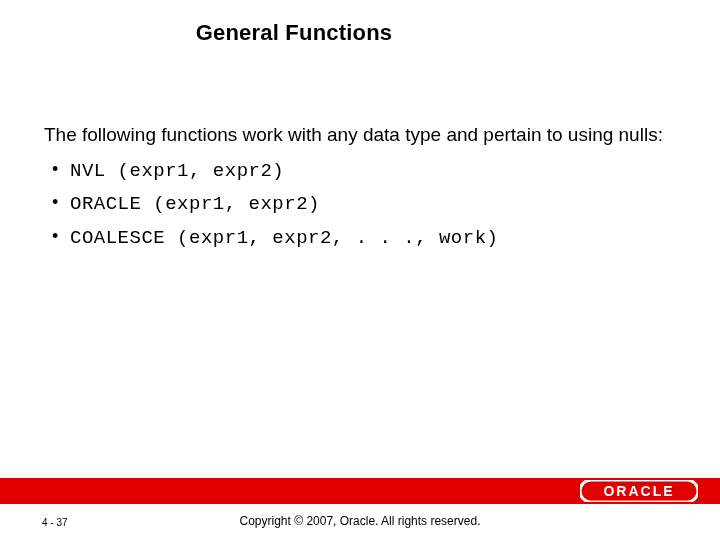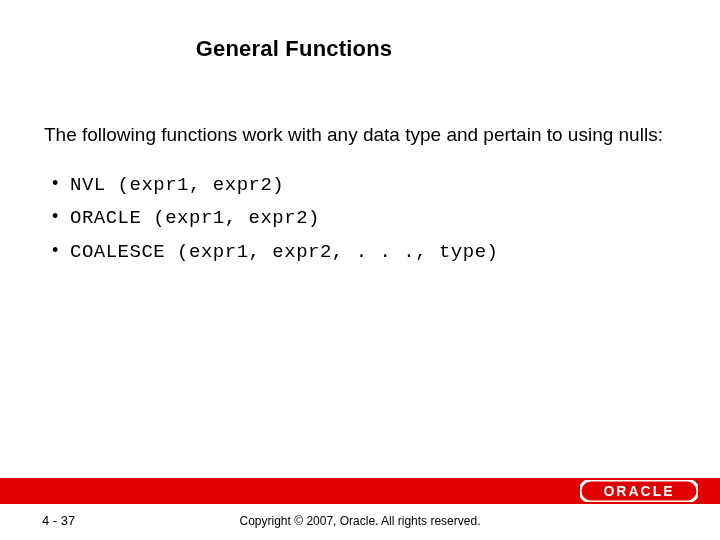--- a/index.html
+++ b/index.html
@@ -5,40 +5,40 @@
   * { margin: 0; padding: 0; box-sizing: border-box; }
   html, body { width: 720px; height: 540px; overflow: hidden; background: #fff; font-family: Arial, Helvetica, sans-serif; }
   .slide {
     position: relative;
     width: 720px;
     height: 540px;
     background: #fff;
   }
   .title {
     position: absolute;
-    top: 36px;
+    top: 20px;
     left: 0;
     width: 588px;
     text-align: center;
     font-weight: bold;
     font-size: 22px;
     color: #000;
     letter-spacing: 0.2px;
   }
   .body {
     position: absolute;
     top: 122px;
     left: 44px;
     width: 632px;
     font-size: 19px;
     color: #000;
     line-height: 1.35;
   }
   .intro {
-    margin-bottom: 22px;
+    margin-bottom: 8px;
   }
   ul.bullets {
     list-style: none;
     padding-left: 6px;
   }
   ul.bullets li {
     position: relative;
     padding-left: 20px;
     margin-top: 4px;
     line-height: 1.45;
@@ -72,21 +72,21 @@
     height: 22px;
     display: flex;
     align-items: center;
     gap: 0;
   }
   .logo svg { display: block; }
   .page-num {
     position: absolute;
     left: 42px;
     bottom: 12px;
-    font-size: 13px;
+    font-size: 10px;
     color: #000;
   }
   .copyright {
     position: absolute;
     left: 0;
     bottom: 12px;
     width: 720px;
     text-align: center;
     font-size: 12px;
     color: #000;
@@ -97,21 +97,21 @@
 
 <div class="slide">
 
   <div class="title">General Functions</div>
 
   <div class="body">
     <div class="intro">The following functions work with any data type and pertain to using nulls:</div>
     <ul class="bullets">
       <li><span class="code">NVL (expr1, expr2)</span></li>
       <li><span class="code">ORACLE (expr1, expr2)</span></li>
-      <li><span class="code">COALESCE (expr1, expr2, . . ., type)</span></li>
+      <li><span class="code">COALESCE (expr1, expr2, . . ., work)</span></li>
     </ul>
   </div>
 
   <div class="footer-bar"></div>
 
   <div class="logo">
     <svg width="118" height="22" viewBox="0 0 118 22">
       <rect x="0" y="0" width="118" height="22" rx="11" ry="11" fill="none" stroke="#ffffff" stroke-width="3"></rect>
       <text x="59" y="16" text-anchor="middle" font-family="Arial, Helvetica, sans-serif" font-size="14" font-weight="bold" fill="#ffffff" letter-spacing="2">ORACLE</text>
     </svg>

